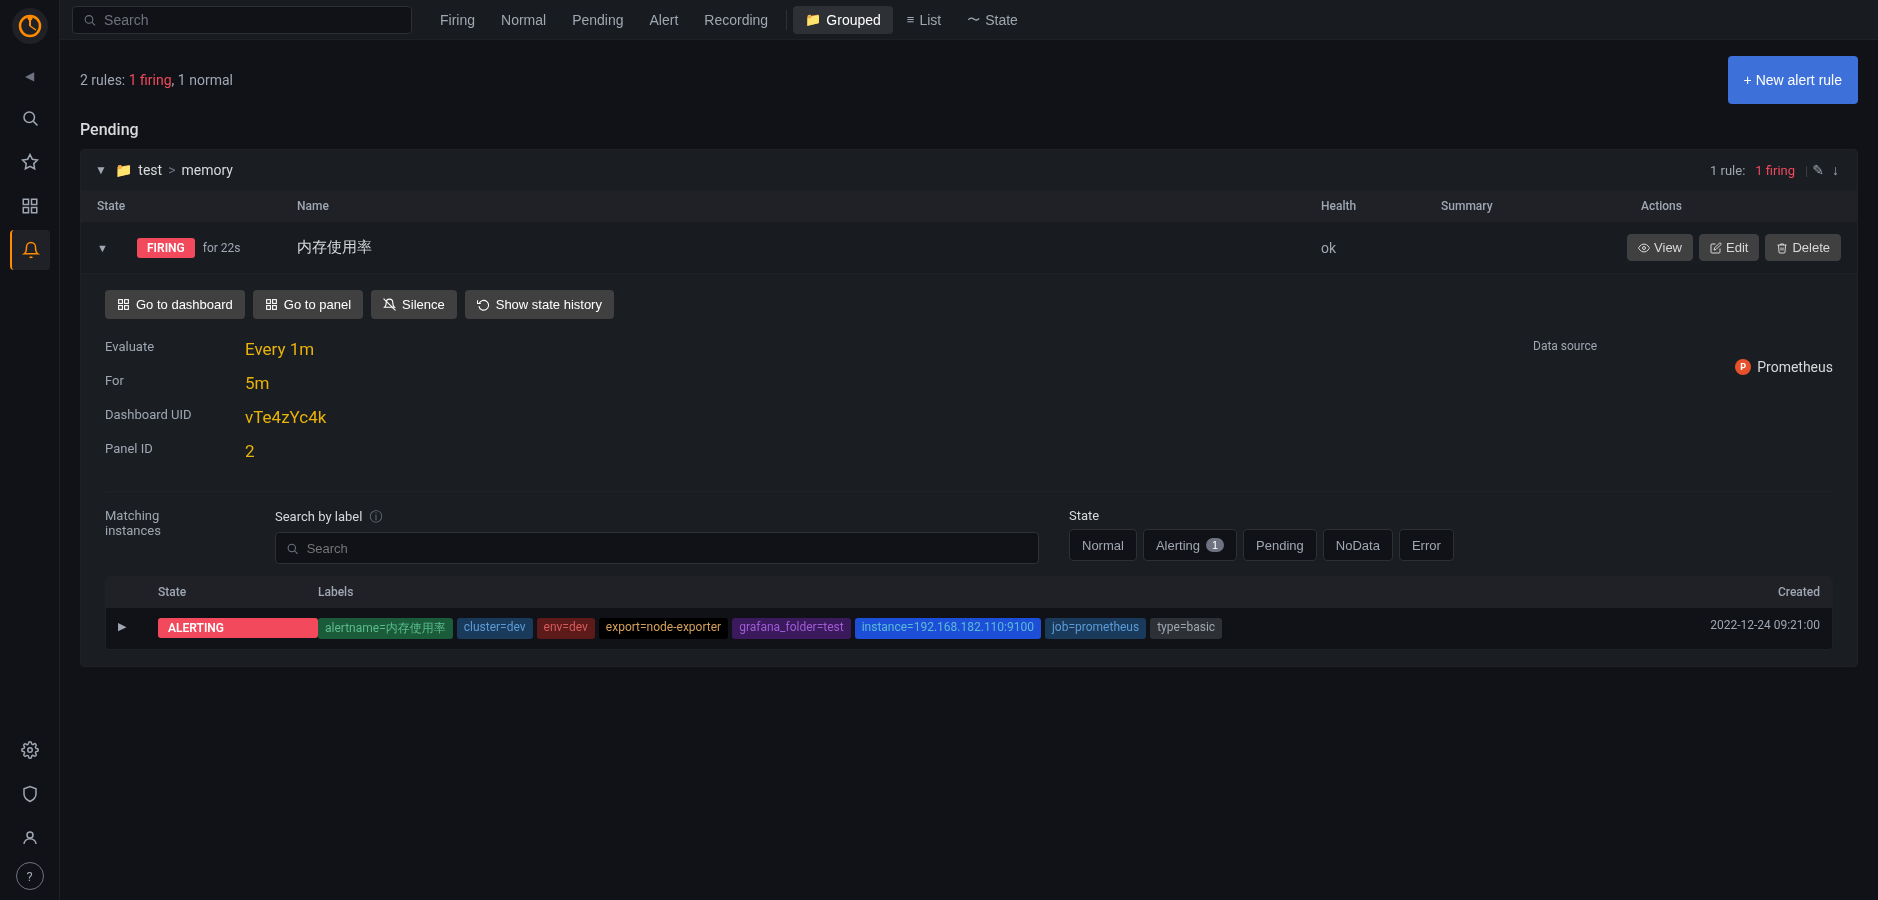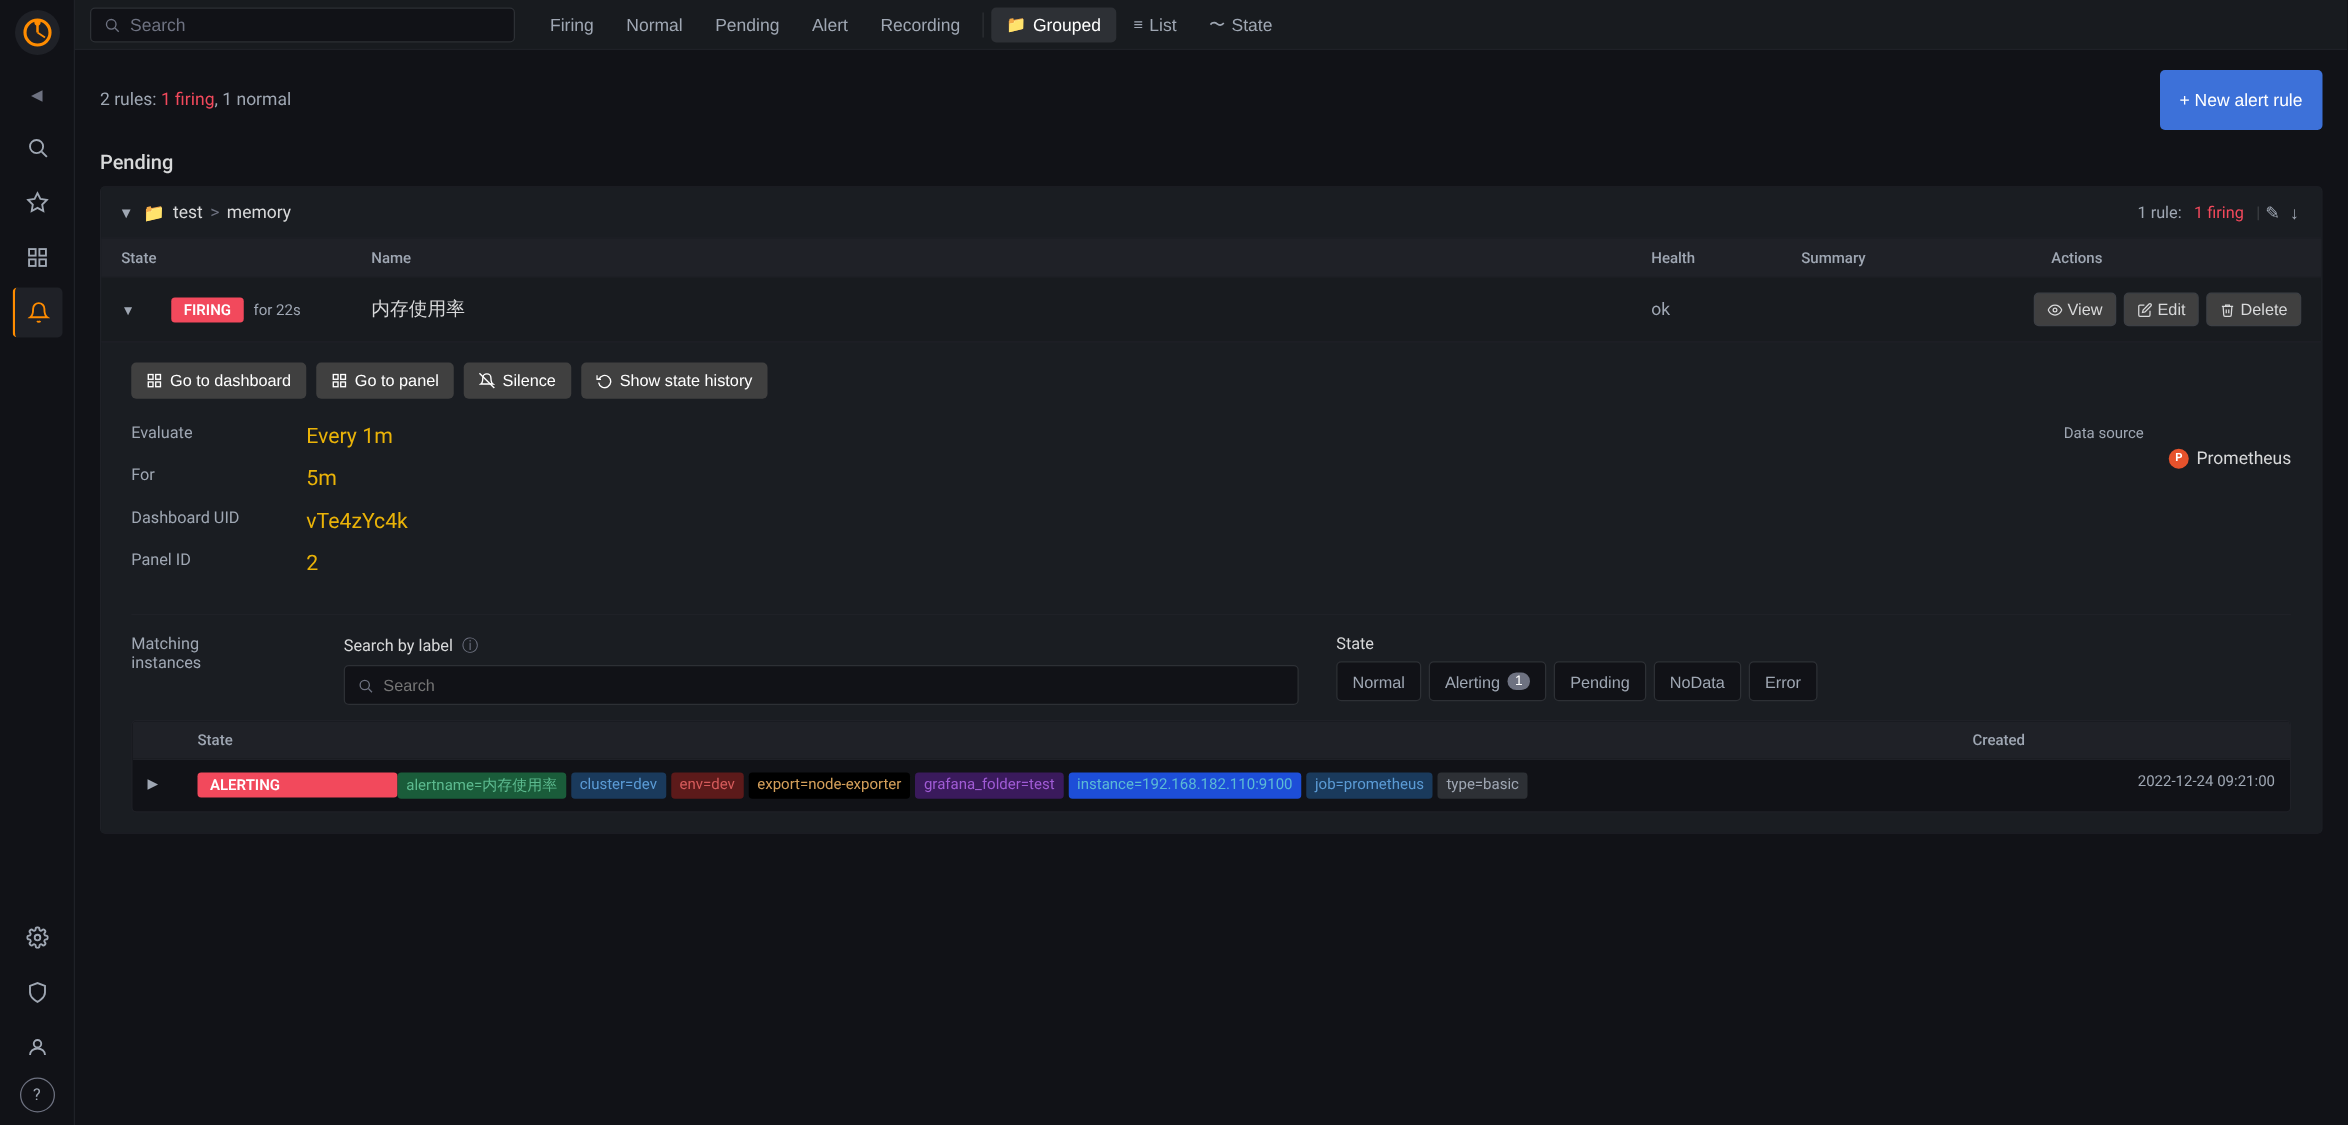--- a/index.html
+++ b/index.html
@@ -330,21 +330,21 @@
       color: #9fa7b3;
       font-size: 13px;
       width: 140px;
       flex-shrink: 0;
     }
     .detail-value {
       color: #eab308;
       font-size: 17px;
     }
     .datasource-section {
-      text-align: center;
+      text-align: left;
     }
     .datasource-label {
       font-size: 12px;
       color: #9fa7b3;
       margin-bottom: 6px;
     }
     .datasource-value {
       display: flex;
       align-items: center;
       gap: 6px;
@@ -760,20 +760,21 @@
                   <button class="state-filter-btn">NoData</button>
                   <button class="state-filter-btn">Error</button>
                 </div>
               </div>
             </div>
 
             <div class="instances-table">
               <div class="instances-table-header">
                 <span></span>
                 <span>State</span>
+                <span>Labels</span>
                 <span style="text-align:right;">Created</span>
               </div>
               <div class="instance-row">
                 <span class="row-chevron">▶</span>
                 <span class="state-badge state-alerting">Alerting</span>
                 <div class="labels-wrap">
                   <span class="label-tag label-green">alertname=内存使用率</span>
                   <span class="label-tag label-blue">cluster=dev</span>
                   <span class="label-tag label-red-tag">env=dev</span>
                   <span class="label-tag label-orange">export=node-exporter</span>

